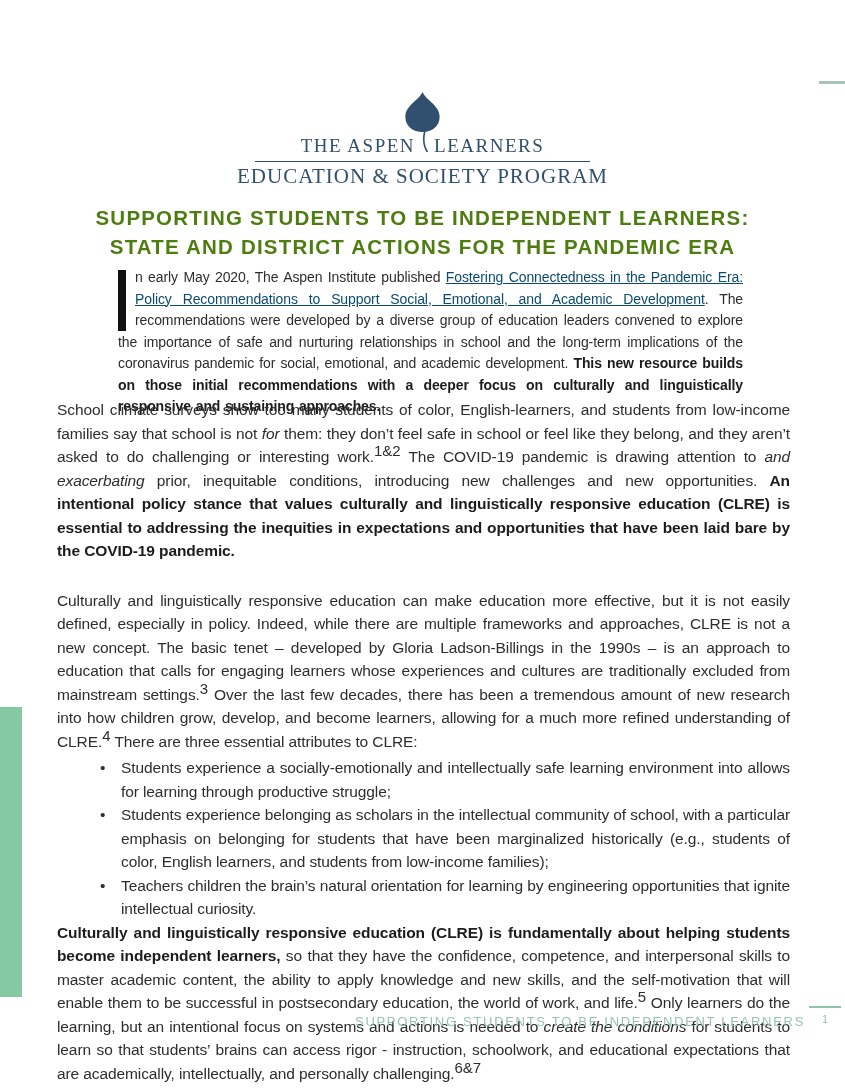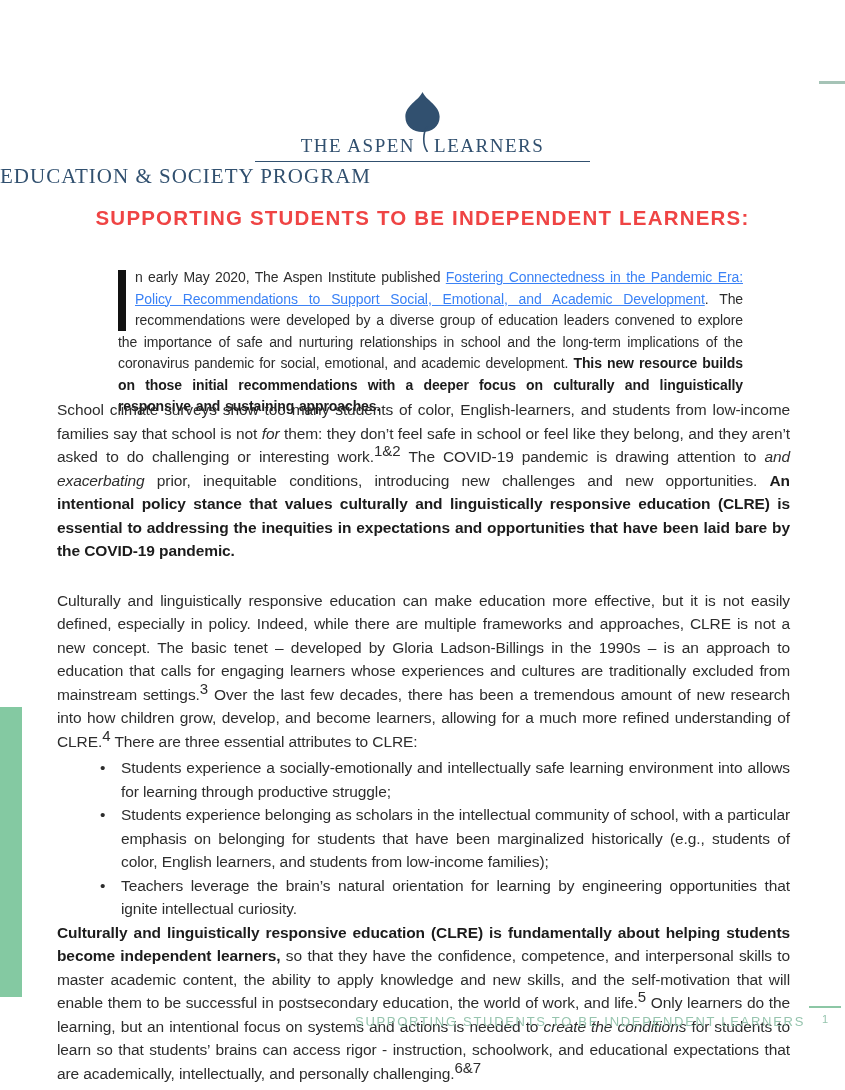--- a/index.html
+++ b/index.html
@@ -27,20 +27,21 @@
     position: absolute;
     left: 0; top: 707px;
     width: 22px; height: 290px;
     background: #84c9a2;
   }
 
   
   .logo {
     position: absolute;
     top: 92px; left: 0; right: 0;
+    text-align: center;
     color: #31506f;
   }
   .logo .leaf { display: block; margin: 0 auto 2px auto; width: 35px; height: 40px; }
   .logo .wordmark {
     font-family: "Liberation Serif", serif;
     font-size: 19px;
     letter-spacing: 1.5px;
     color: #31506f;
     display: flex;
     align-items: center;
@@ -60,21 +61,21 @@
     font-size: 21px;
     letter-spacing: 1px;
     color: #31506f;
   }
 
   
   .doc-title {
     position: absolute;
     top: 203px; left: 40px; right: 40px;
     text-align: center;
-    color: #ef4444;
+    color: #4d7c0f;
     font-weight: bold;
     font-size: 20.5px;
     letter-spacing: 1.2px;
     line-height: 29px;
   }
 
   
   .intro {
     position: absolute;
     top: 267px; left: 118px;
@@ -111,21 +112,21 @@
     content: "\2022";
     position: absolute;
     left: 0; top: 0;
     color: #2d2d2d;
   }
 
   
   .bold, b { font-weight: bold; color: #1c1c1c; }
   .italic { font-style: italic; }
   sup { font-size: 15px; line-height: 0; vertical-align: 6px; letter-spacing: 0; }
-  a.link { color: #3b82f6; }
+  a.link { color: #0c4a6e; }
 
   
   .footer {
     position: absolute;
     right: 4px; top: 1006px;
     display: flex;
     align-items: flex-start;
     gap: 4px;
   }
   .footer .footer-title {
@@ -161,34 +162,35 @@
         <path d="M7.5 0 C 2.5 7, 2.5 19, 7.5 26" stroke="#31506f" stroke-width="1.6" fill="none"></path>
       </svg>
       <span>LEARNERS</span>
     </div>
     <div class="rule"></div>
     <div class="program">EDUCATION &amp; SOCIETY PROGRAM</div>
   </div>
 
   <div class="doc-title">
     <div>SUPPORTING STUDENTS TO BE INDEPENDENT LEARNERS:</div>
+    <div>STATE AND DISTRICT ACTIONS FOR THE PANDEMIC ERA</div>
   </div>
 
   <div class="intro">
     <span class="dropcap" aria-label="I"></span>
     <span><span>n early May 2020, The Aspen Institute published </span><a href="#" class="link">Fostering Connectedness in the Pandemic Era: Policy Recommendations to Support Social, Emotional, and Academic Development</a><span>. The recommendations were developed by a diverse group of education leaders convened to explore the importance of safe and nurturing relationships in school and the long-term implications of the coronavirus pandemic for social, emotional, and academic development. </span><span class="bold">This new resource builds on those initial recommendations with a deeper focus on culturally and linguistically responsive and sustaining approaches.</span></span>
   </div>
 
   <div class="body-copy">
     <p><span>School climate surveys show too many students of color, English-learners, and students from low-income families say that school is not </span><span class="italic">for</span><span> them: they don’t feel safe in school or feel like they belong, and they aren’t asked to do challenging or interesting work.</span><sup>1&amp;2</sup><span> The COVID-19 pandemic is drawing attention to </span><span class="italic">and exacerbating</span><span> prior, inequitable conditions, introducing new challenges and new opportunities. </span><span class="bold">An intentional policy stance that values culturally and linguistically responsive education (CLRE) is essential to addressing the inequities in expectations and opportunities that have been laid bare by the COVID-19 pandemic.</span></p>
     <p><span>Culturally and linguistically responsive education can make education more effective, but it is not easily defined, especially in policy. Indeed, while there are multiple frameworks and approaches, CLRE is not a new concept. The basic tenet – developed by Gloria Ladson-Billings in the 1990s – is an approach to education that calls for engaging learners whose experiences and cultures are traditionally excluded from mainstream settings.</span><sup>3</sup><span> Over the last few decades, there has been a tremendous amount of new research into how children grow, develop, and become learners, allowing for a much more refined understanding of CLRE.</span><sup>4</sup><span> There are three essential attributes to CLRE:</span></p>
     <ul>
       <li><span>Students experience a socially-emotionally and intellectually safe learning environment into allows for learning through productive struggle;</span></li>
       <li><span>Students experience belonging as scholars in the intellectual community of school, with a particular emphasis on belonging for students that have been marginalized historically (e.g., students of color, English learners, and students from low-income families);</span></li>
-      <li><span>Teachers leverage the brain’s natural orientation for learning by engineering opportunities that ignite intellectual curiosity.</span></li>
+      <li><span>Teachers children the brain’s natural orientation for learning by engineering opportunities that ignite intellectual curiosity.</span></li>
     </ul>
     <p><span class="bold">Culturally and linguistically responsive education (CLRE) is fundamentally about helping students become independent learners,</span><span> so that they have the confidence, competence, and interpersonal skills to master academic content, the ability to apply knowledge and new skills, and the self-motivation that will enable them to be successful in postsecondary education, the world of work, and life.</span><sup>5</sup><span> Only learners do the learning, but an intentional focus on systems and actions is needed to </span><span class="italic">create the conditions</span><span> for students to learn so that students’ brains can access rigor - instruction, schoolwork, and educational expectations that are academically, intellectually, and personally challenging.</span><sup>6&amp;7</sup></p>
   </div>
 
   <div class="left-bar"></div>
 
   <div class="footer">
     <div class="footer-title">SUPPORTING STUDENTS TO BE INDEPENDENT LEARNERS</div>
     <div class="pageno">1</div>
   </div>

